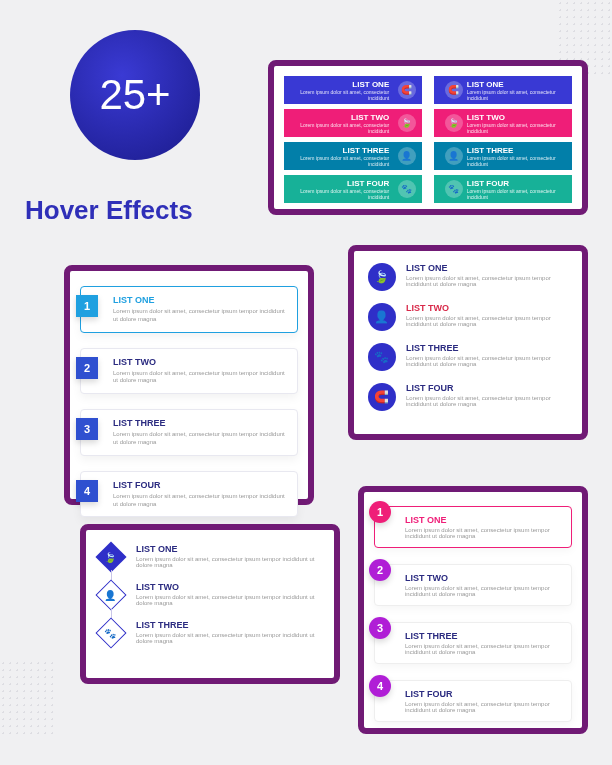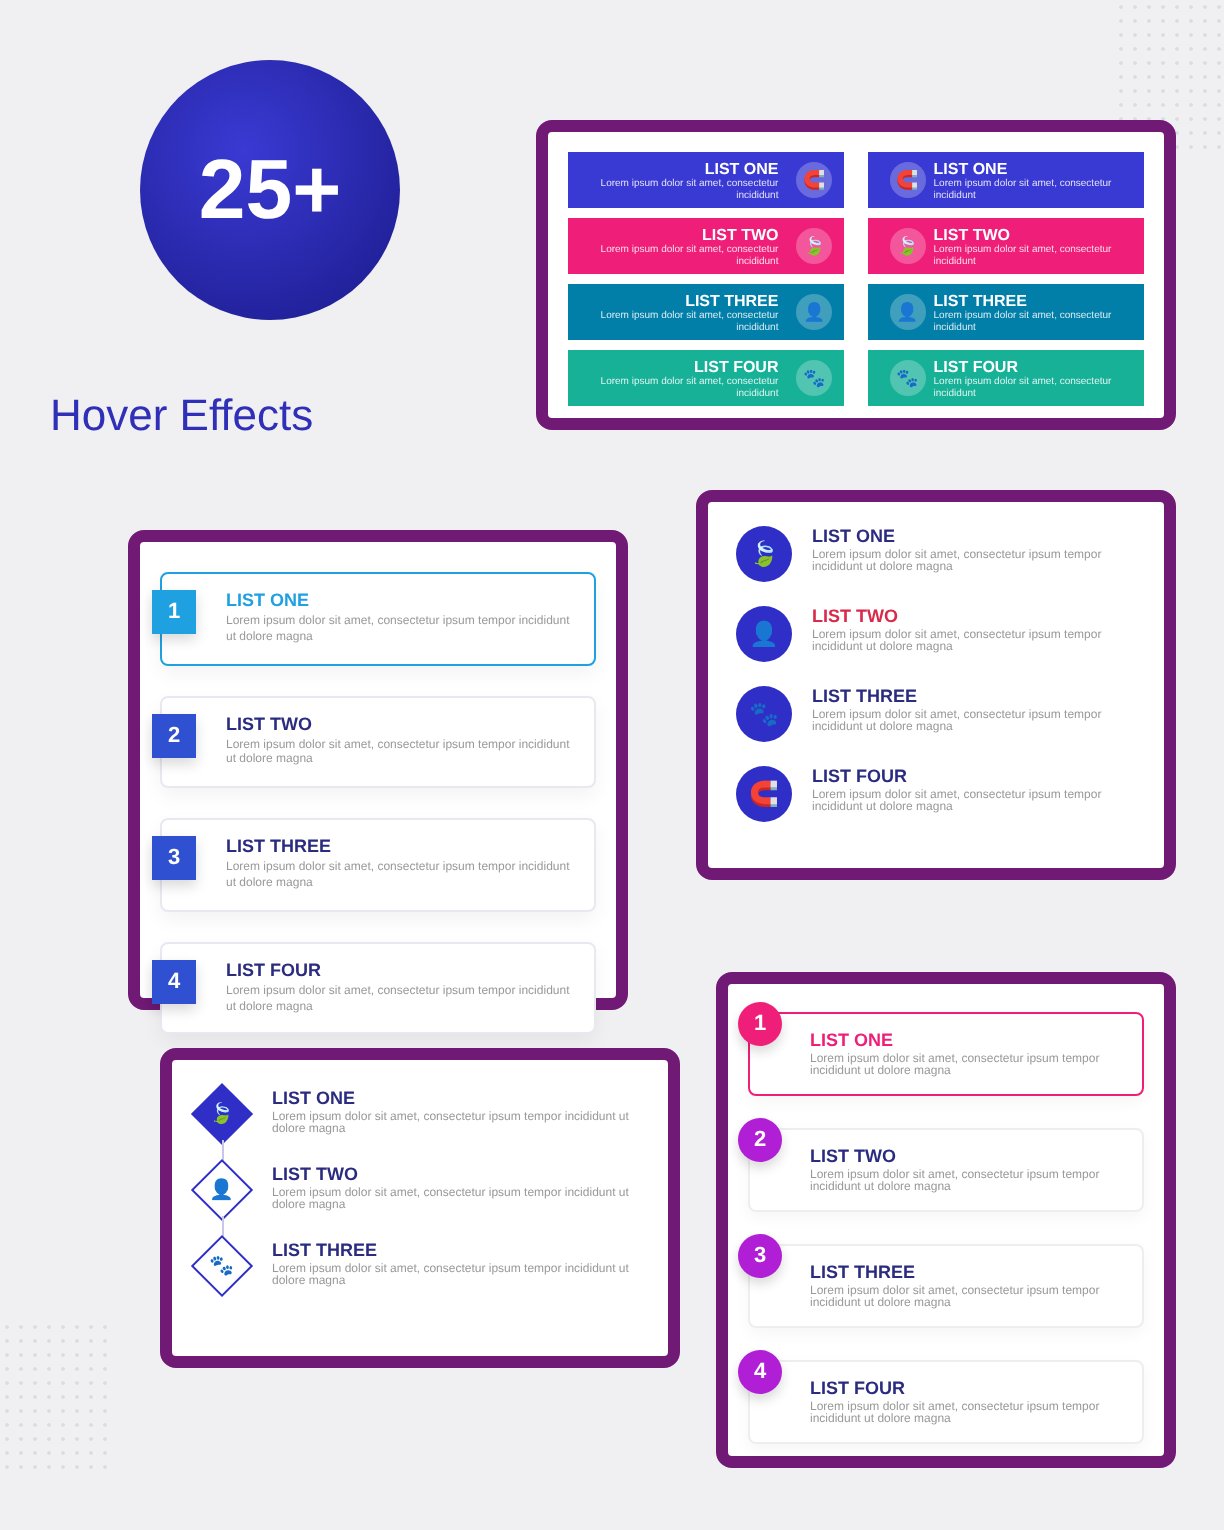--- a/index.html
+++ b/index.html
@@ -1,18 +1,18 @@
 <!DOCTYPE html>
 <html><head>
 <meta charset="utf-8">
 <style>
 *{box-sizing:border-box;margin:0;padding:0;font-family:Arial,sans-serif}
 body{background:#f0f0f2;width:612px;height:765px;position:relative;overflow:hidden}
-.hero-badge{position:absolute;left:70px;top:30px;width:130px;height:130px;background:radial-gradient(circle at 40% 35%,#3a3ad4,#1a1a8a);border-radius:50%;display:flex;align-items:center;justify-content:center;color:#fff;font-size:42px;font-weight:700}
-.hero-sub{position:absolute;left:25px;top:195px;color:#2f2fb8;font-size:22px;font-weight:400}
+.hero-badge{position:absolute;left:70px;top:30px;width:130px;height:130px;background:radial-gradient(circle at 40% 35%,#3a3ad4,#1a1a8a);border-radius:50%;display:flex;align-items:center;justify-content:center;color:#fff;font-size:42px;font-weight:400}
+.hero-sub{position:absolute;left:25px;top:195px;color:#2f2fb8;font-size:26px;font-weight:700}
 
 .panel{position:absolute;background:#fff;border:6px solid #701a75;border-radius:8px;padding:10px}
 .p1{left:268px;top:60px;width:320px;height:155px}
 .p1 .col{width:48%;float:left}
 .p1 .col:last-child{float:right}
 .bar{height:28px;margin-bottom:5px;display:flex;align-items:center;justify-content:flex-end;padding:0 6px;color:#fff;font-size:7px;position:relative}
 .bar .ic{width:18px;height:18px;border-radius:50%;background:rgba(255,255,255,0.25);display:flex;align-items:center;justify-content:center;font-size:9px;margin-left:5px}
 .bar .txt{flex:1;text-align:right;padding-right:4px}
 .bar .t{font-weight:700;font-size:8px}
 .bar .d{font-size:5px;opacity:0.85}

